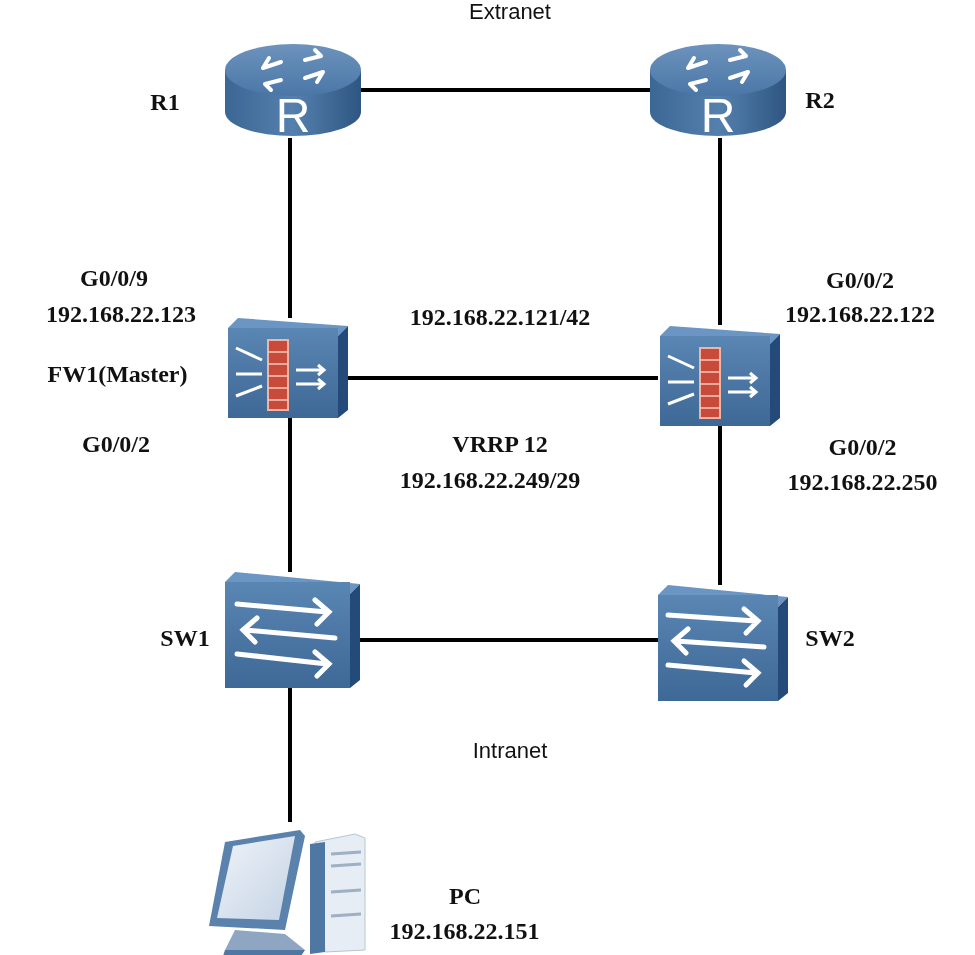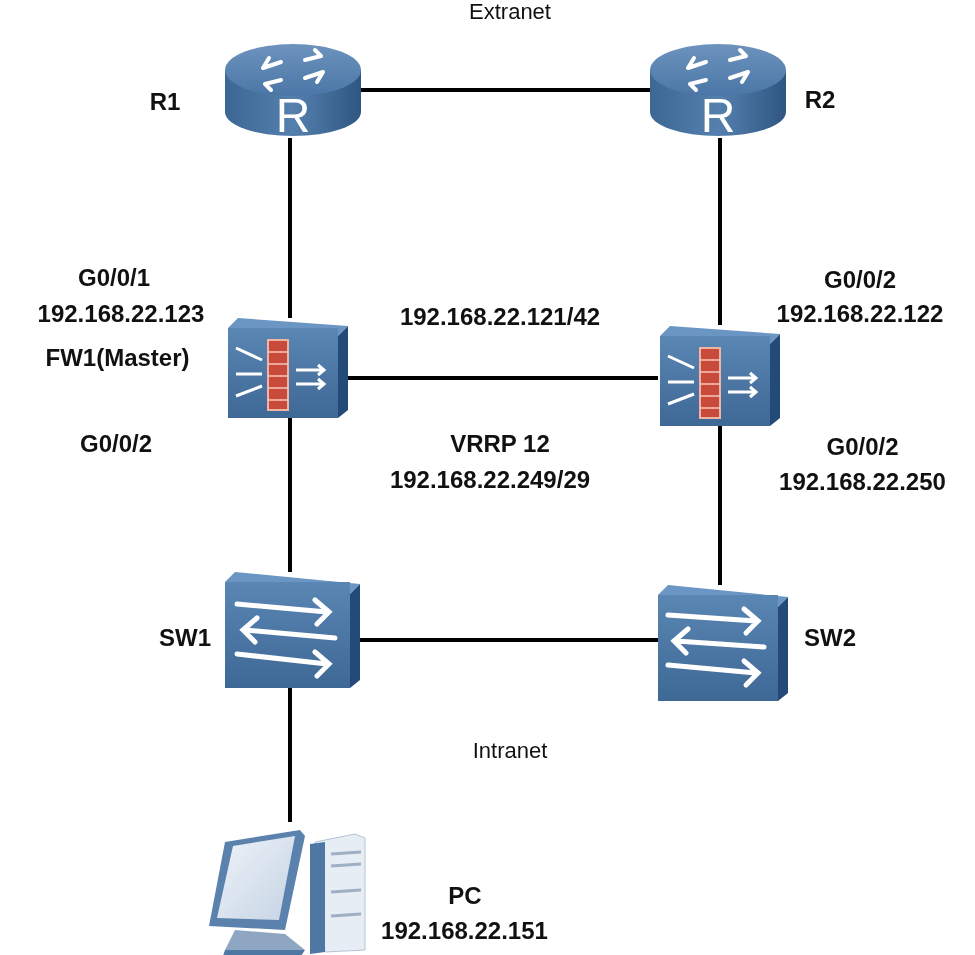--- a/index.html
+++ b/index.html
@@ -1,18 +1,18 @@
 <!DOCTYPE html>
 <html><head>
 <meta charset="utf-8">
 <style>
   html, body { margin:0; padding:0; background:#ffffff; }
   body { width:975px; height:955px; position:relative; overflow:hidden; }
   #stage { position:absolute; left:0; top:0; width:975px; height:955px; }
-  .lbl { position:absolute; color:#111; font-family:Liberation Sans, sans-serif; font-size:24px; line-height:28px; text-align:center; white-space:nowrap; }
+  .lbl { position:absolute; color:#111; font-family:Liberation Serif, serif; font-size:24px; line-height:28px; text-align:center; white-space:nowrap; }
   .sans { font-family:"Liberation Sans", sans-serif; font-size:22px; }
   .bold { font-weight:bold; }
 </style>
 </head>
 <body>
 
 <div id="stage">
 <svg width="975" height="955" viewBox="0 0 975 955" style="position:absolute;left:0;top:0">
   <defs>
     <linearGradient id="rtop" x1="0" y1="0" x2="0" y2="1">
@@ -148,23 +148,23 @@
     <polygon points="20,128 100,128 96,134 18,134" fill="#4e77a3"></polygon>
   </g>
 </svg>
 
 <div class="lbl sans" style="left:400px;top:-2px;width:220px">Extranet</div>
 <div class="lbl sans" style="left:400px;top:737px;width:220px">Intranet</div>
 
 <div class="lbl bold" style="left:135px;top:88px;width:60px">R1</div>
 <div class="lbl bold" style="left:790px;top:86px;width:60px">R2</div>
 
-<div class="lbl bold" style="left:0;top:264px;width:228px">G0/0/1</div>
+<div class="lbl bold" style="left:0;top:264px;width:228px">G0/0/9</div>
 <div class="lbl bold" style="left:7px;top:300px;width:228px">192.168.22.123</div>
-<div class="lbl bold" style="left:10px;top:344px;width:215px">FW1(Master)</div>
+<div class="lbl bold" style="left:10px;top:360px;width:215px">FW1(Master)</div>
 <div class="lbl bold" style="left:0;top:430px;width:232px">G0/0/2</div>
 
 <div class="lbl bold" style="left:350px;top:303px;width:300px">192.168.22.121/42</div>
 <div class="lbl bold" style="left:350px;top:430px;width:300px">VRRP 12</div>
 <div class="lbl bold" style="left:340px;top:466px;width:300px">192.168.22.249/29</div>
 
 <div class="lbl bold" style="left:745px;top:266px;width:230px">G0/0/2</div>
 <div class="lbl bold" style="left:745px;top:300px;width:230px">192.168.22.122</div>
 <div class="lbl bold" style="left:750px;top:433px;width:225px">G0/0/2</div>
 <div class="lbl bold" style="left:750px;top:468px;width:225px">192.168.22.250</div>

